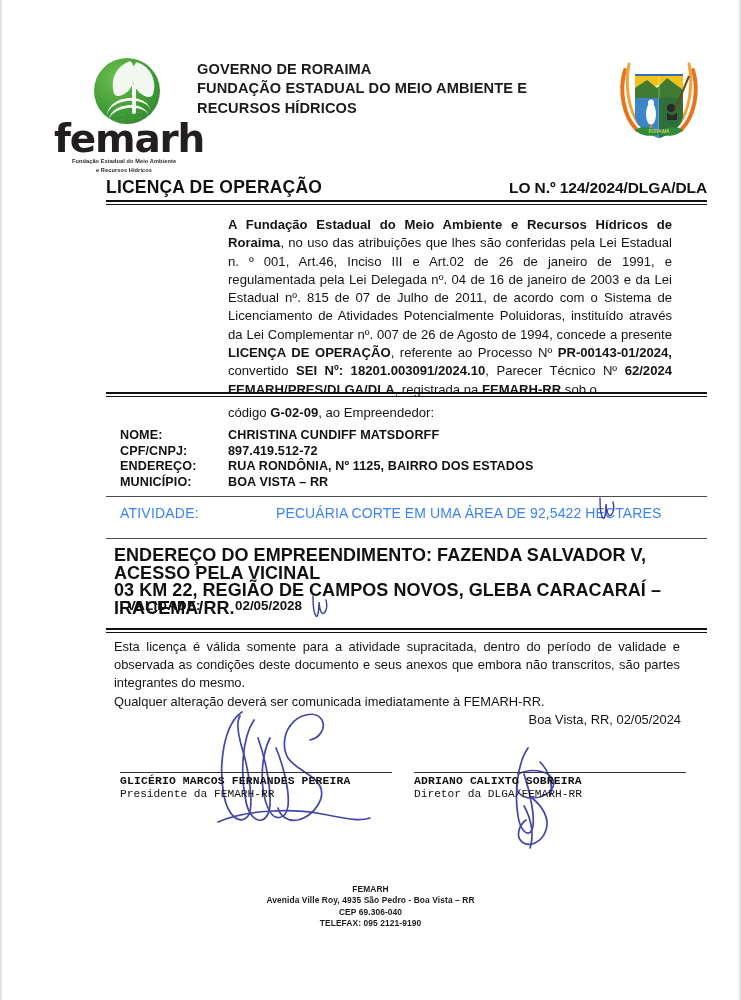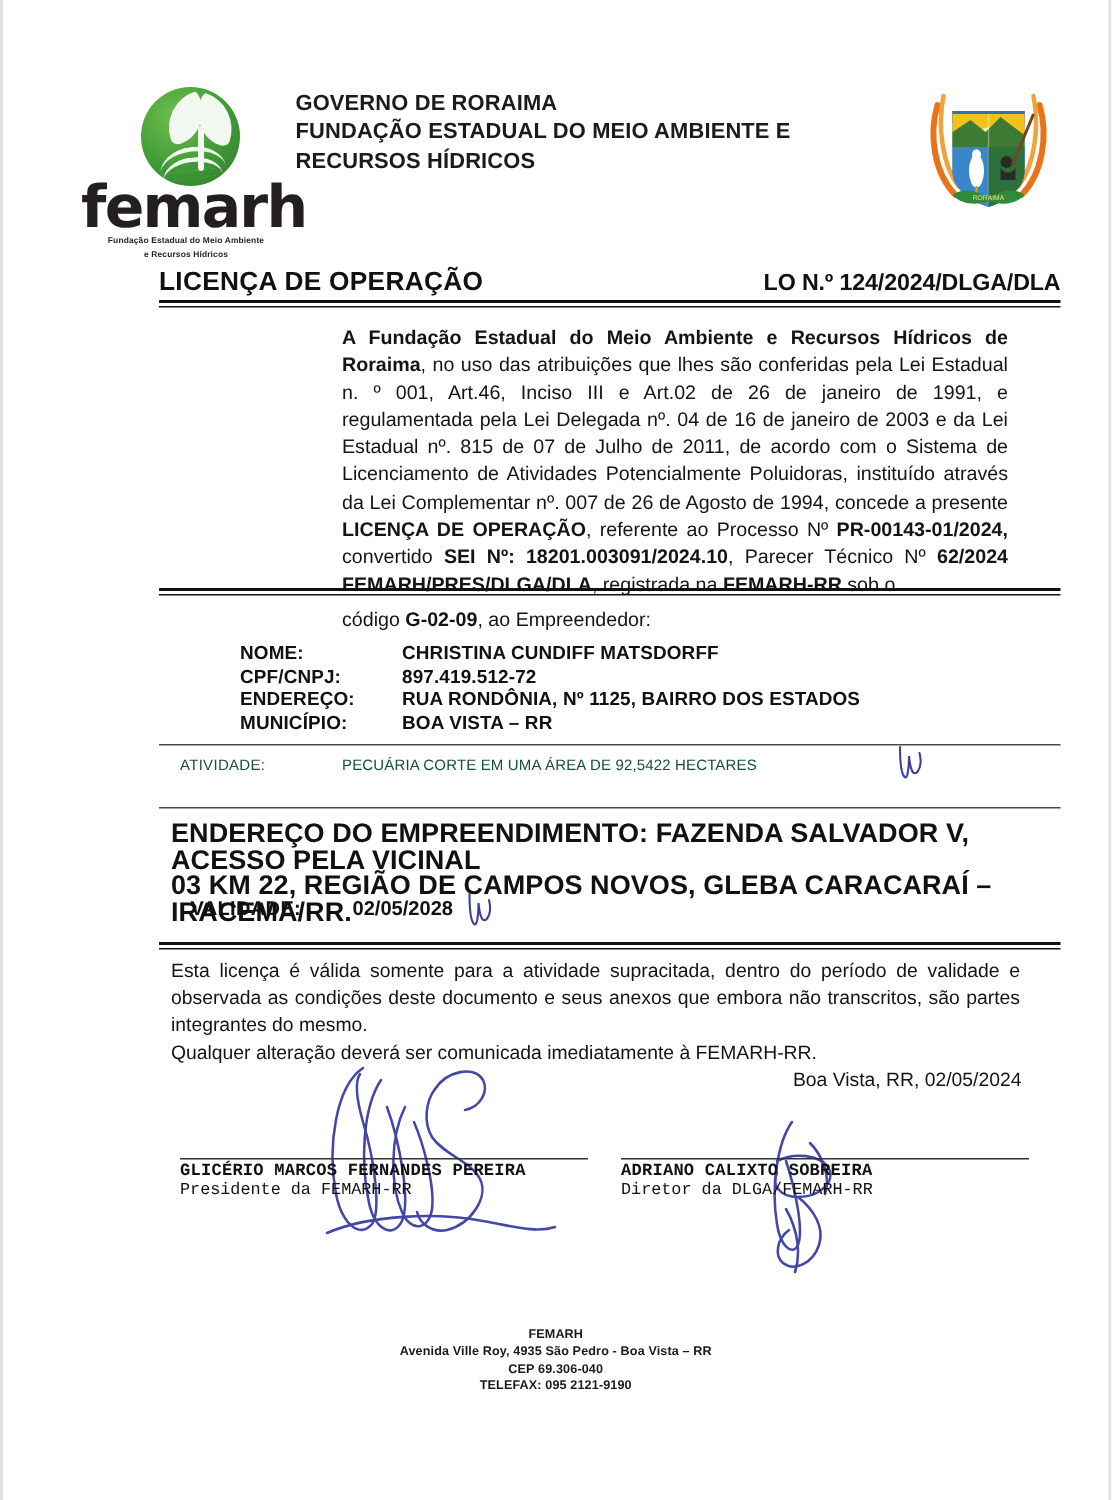--- a/index.html
+++ b/index.html
@@ -204,37 +204,38 @@
 
   .fields {
     position: absolute;
     left: 118px;
     top: 428px;
     width: 560px;
     font-size: 12.6px;
     line-height: 15.6px;
     color: #111;
   }
-  .field-row { display: flex; margin-left: 40px; }
+  .field-row { display: flex; }
   .field-label {
     width: 108px;
     font-weight: bold;
     letter-spacing: 0.1px;
   }
   .field-value { font-weight: bold; letter-spacing: 0.1px; }
 
   
   .atividade {
     position: absolute;
     left: 118px;
     top: 505px;
     width: 560px;
-    font-size: 10px;
-    color: #14532d;
+    font-size: 14px;
+    color: #3b82f6;
     display: flex;
+    gap: 48px;
   }
   .ativ-label { width: 108px; font-weight: normal; letter-spacing: 0.2px; }
   .ativ-value { font-weight: normal; letter-spacing: 0.1px; }
 
   
   .endereco-emp {
     position: absolute;
     left: 112px;
     width: 570px;
     top: 547px;

